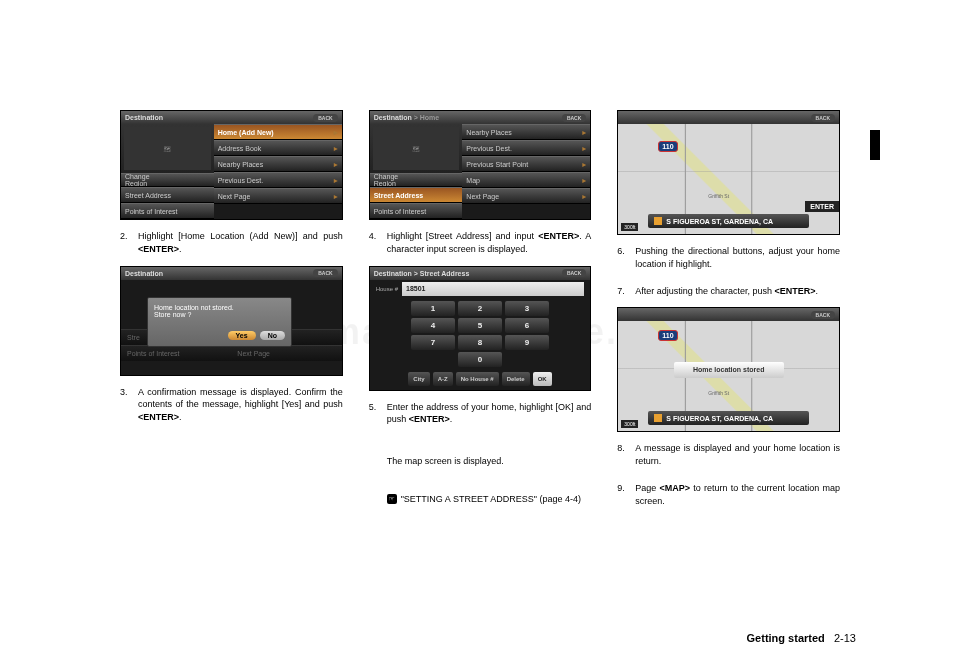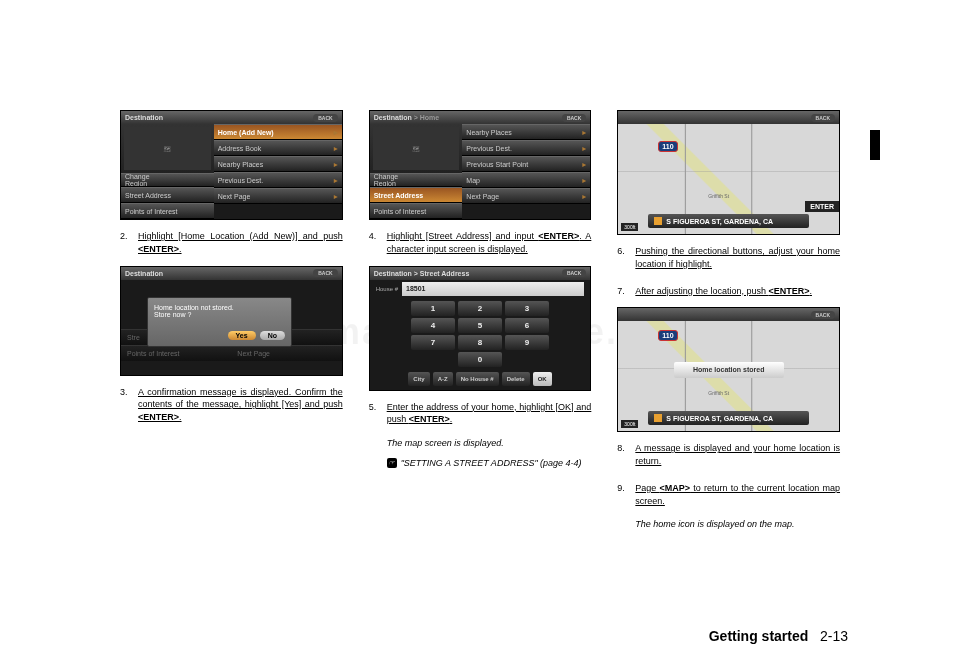--- a/index.html
+++ b/index.html
@@ -288,47 +288,46 @@
   }
   .step {
     font-size: 9px;
     line-height: 1.42;
     text-align: justify;
     display: flex;
     gap: 6px;
     margin: 4px 0;
   }
   .step .num { flex-shrink:0; width:12px; }
-  .step .txt { flex:1;text-decoration:underline; }
+  .step .txt { flex:1; }
   .step .txt strong { font-weight: bold; }
   .substep {
     font-size:9px;
     line-height:1.4;
     text-align:justify;
     margin-left:18px;
-    margin-top:1px;
-    font-style:italic;
+    margin-top:19px;
   }
   .reficon {
     display:inline-block;
     width:10px; height:10px;
     background:#000;
     color:#fff;
     font-size:7px;
     text-align:center;
     line-height:10px;
     border-radius:2px;
     vertical-align:middle;
     margin-right:4px;
   }
   .footer {
     position:absolute;
     bottom:20px;
-    right:112px;
-    font-size:14px;
+    right:104px;
+    font-size:11px;
     text-align:center;
   }
   .footer .section { font-weight:bold; }
   .watermark {
     position:absolute;
     top:50%; left:50%;
     transform:translate(-50%,-50%);
     font-size:36px;
     color:rgba(0,0,0,0.05);
     font-weight:bold;
@@ -534,21 +533,21 @@
       </div>
       <div class="scale-badge">300ft</div>
     </div>
 
     <div class="step">
       <span class="num">6.</span>
       <span class="txt">Pushing the directional buttons, adjust your home location if highlight.</span>
     </div>
     <div class="step">
       <span class="num">7.</span>
-      <span class="txt"><span>After adjusting the location, push </span><strong>&lt;ENTER&gt;</strong><span>.</span></span>
+      <span class="txt"><span>After adjusting the character, push </span><strong>&lt;ENTER&gt;</strong><span>.</span></span>
     </div>
 
     <div class="map-screenshot">
       <div class="nav-header" style="position:absolute;top:0;left:0;right:0">
         <span></span>
         <span class="back-btn">BACK</span>
       </div>
       <div class="interstate-shield" style="top:22px;left:40px">110</div>
       <div class="center-bar">Home location stored</div>
       <div style="position:absolute;top:82px;left:90px;font-size:5px;color:#666">Griffith St</div>
@@ -560,20 +559,19 @@
     </div>
 
     <div class="step">
       <span class="num">8.</span>
       <span class="txt">A message is displayed and your home location is return.</span>
     </div>
     <div class="step">
       <span class="num">9.</span>
       <span class="txt"><span>Page </span><strong>&lt;MAP&gt;</strong><span> to return to the current location map screen.</span></span>
     </div>
-    <div class="substep">The home icon is displayed on the map.</div>
   </div>
 
 </div>
 
 <div class="footer">
   <span class="section">Getting started</span>&nbsp;&nbsp;&nbsp;<span>2-13</span>
 </div>
 
 </body></html>

